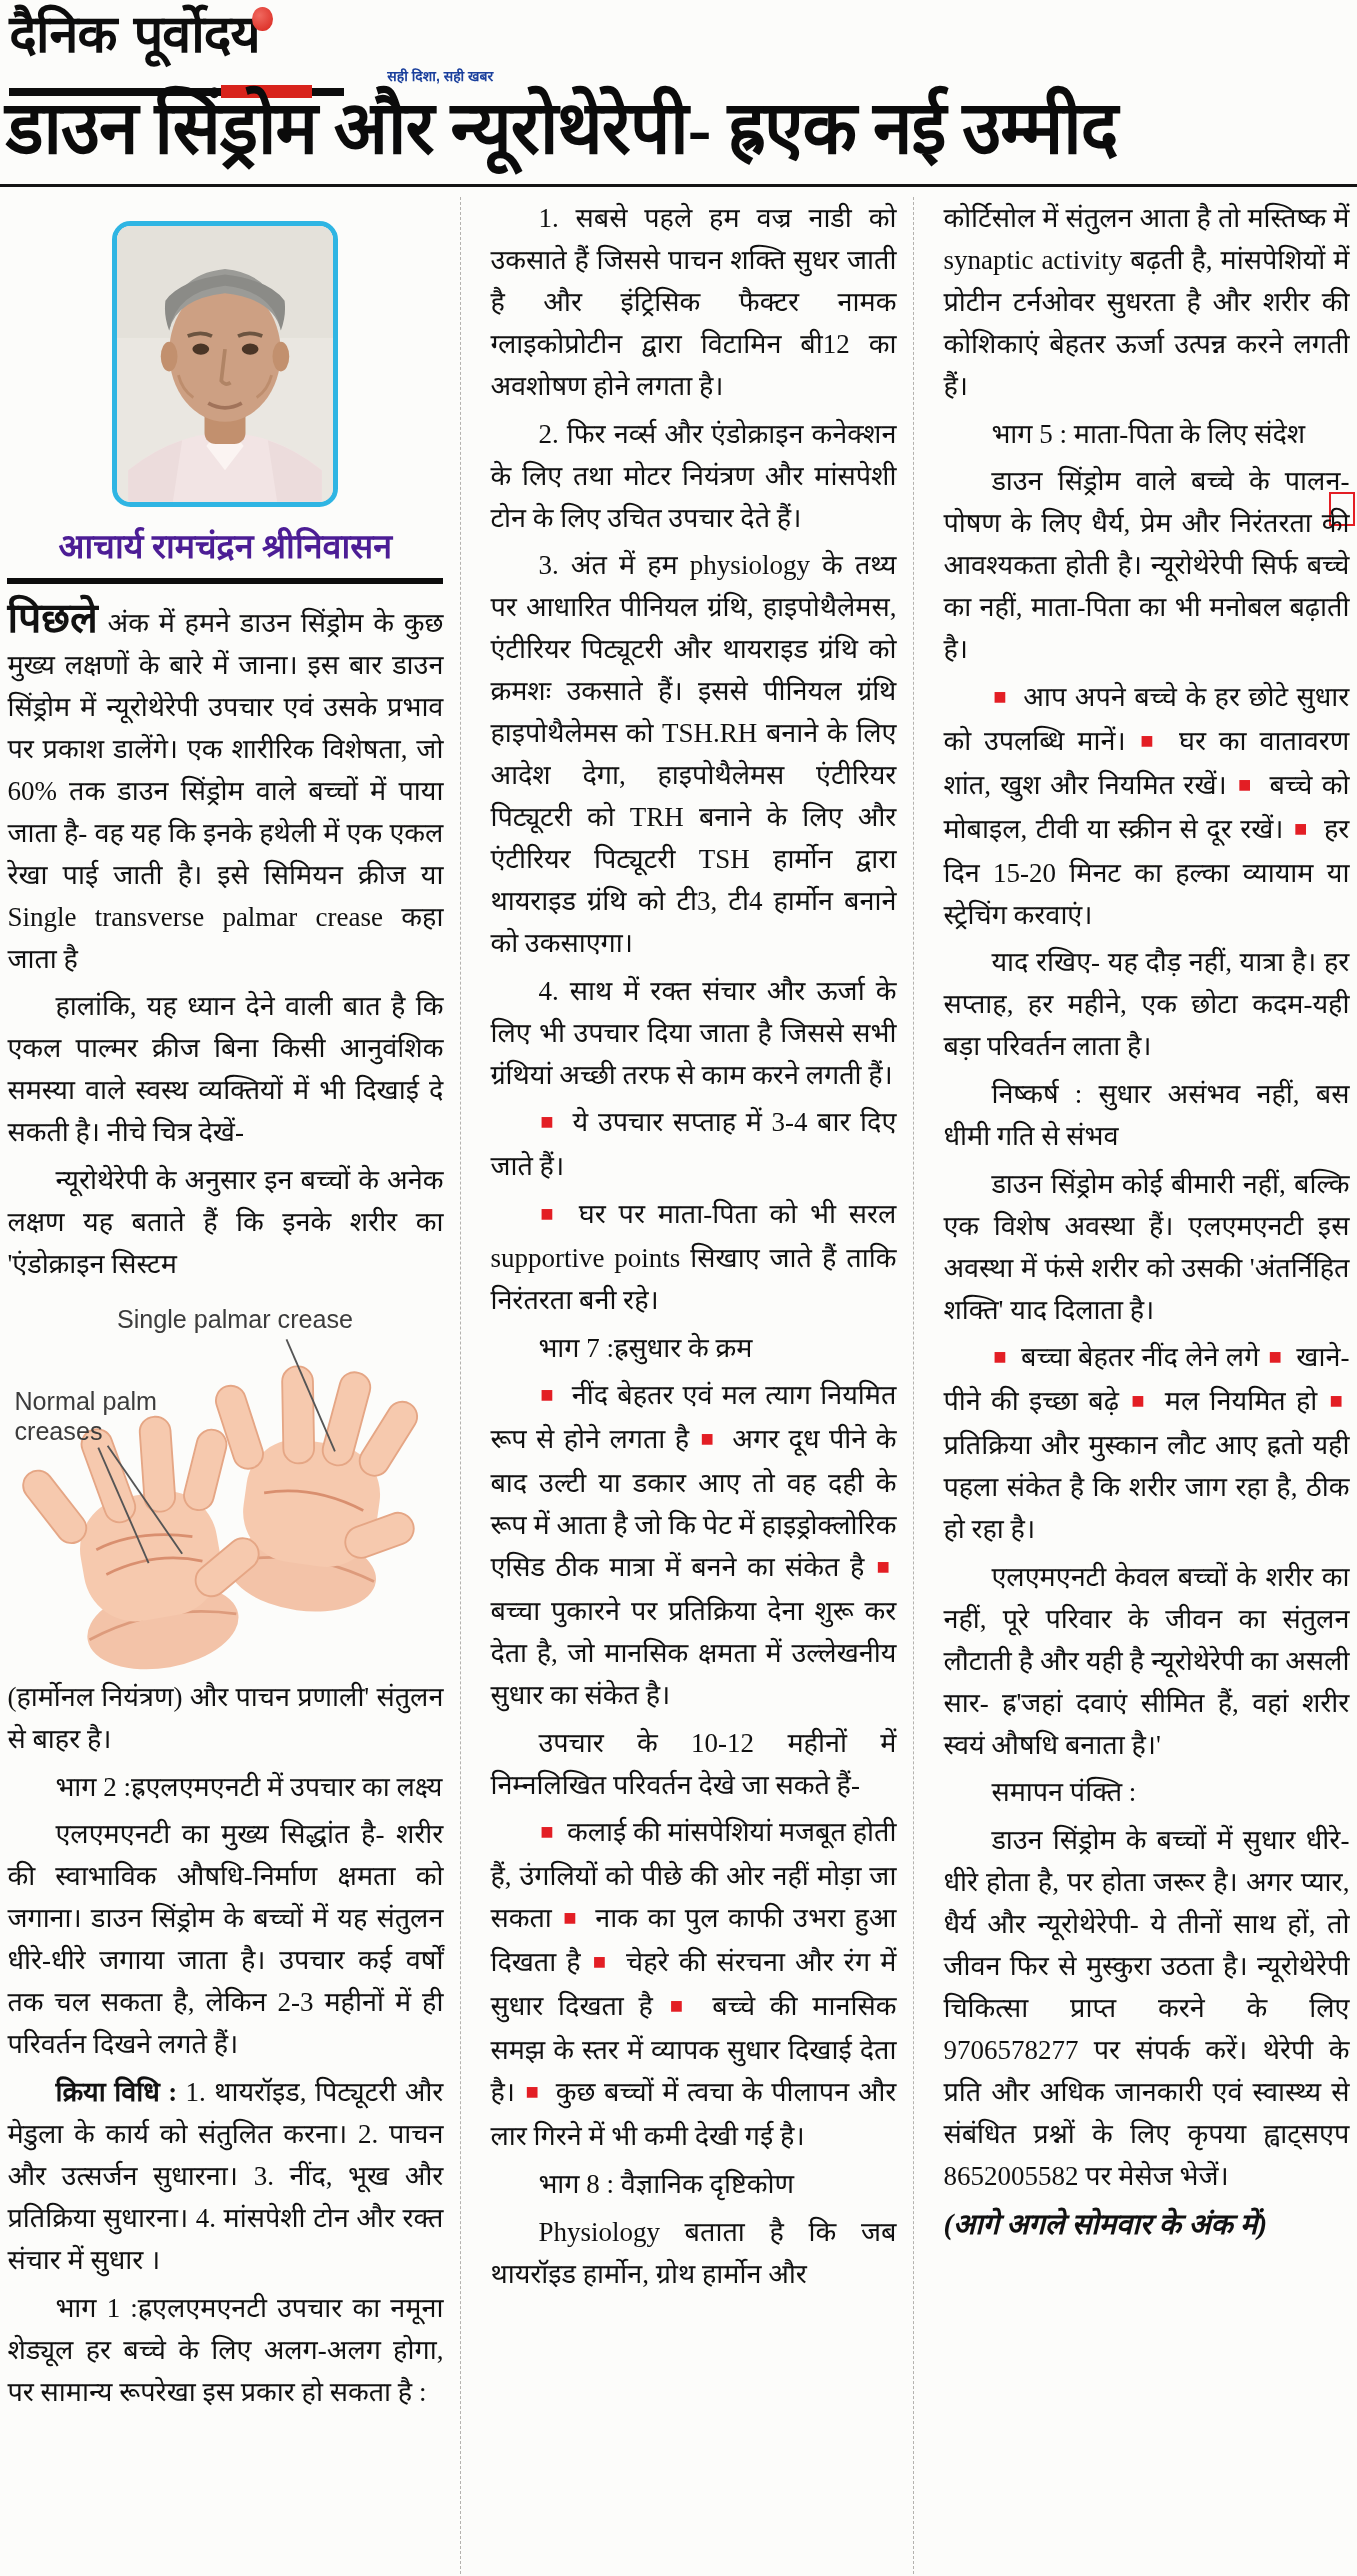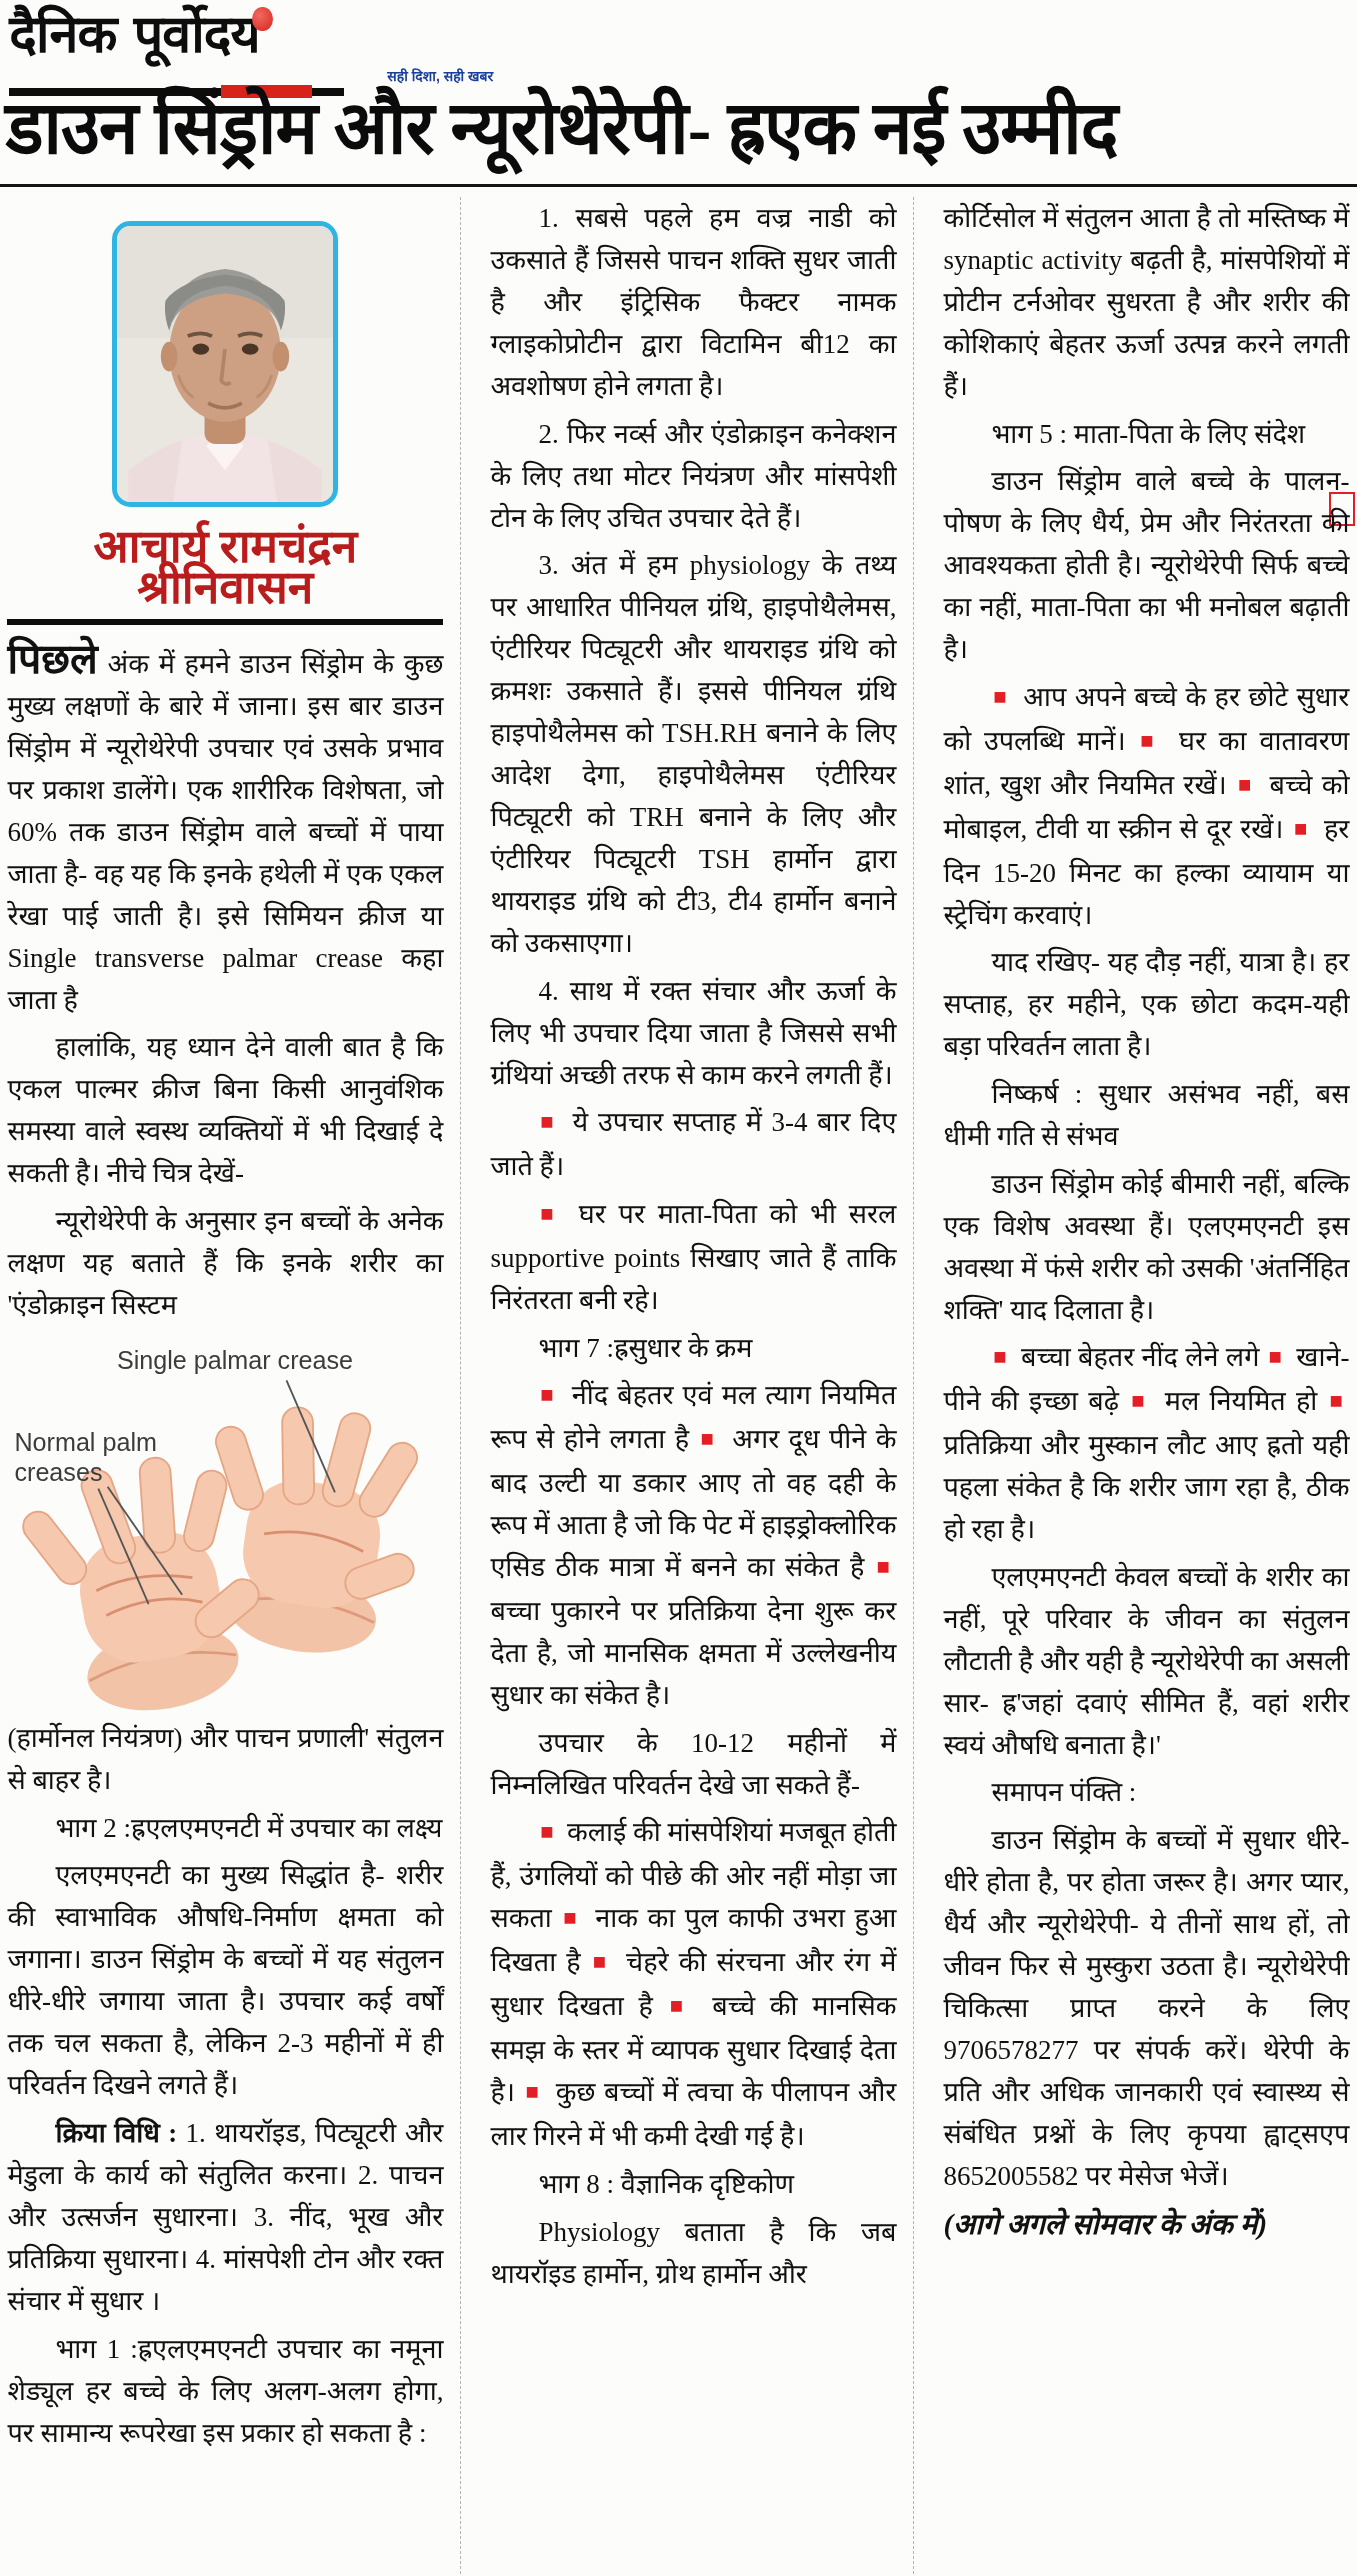--- a/index.html
+++ b/index.html
@@ -52,21 +52,21 @@
   b.inbold{font-weight:bold;}
   .sq{color:#e31e24;font-size:0.82em;padding:0 6.5px 0 1.9px;position:relative;top:-1.9px;}
   
   .photo-wrap{width:100%;text-align:center;margin:24px 0 3.7px 0;}
   .photo-frame{
     display:inline-block;border:5.6px solid #2fb5e3;border-radius:18.6px;
     overflow:hidden;background:#eae7e1;line-height:0;
   }
   .author-name{
     margin-top:15px;text-align:center;
-    font-weight:bold;font-size:46px;line-height:41px;color:#b91c1c;
+    font-weight:bold;font-size:34px;line-height:41px;color:#4c1d95;
   }
   .author-rule{height:5.6px;background:#0d0d0d;margin:11.2px 0 13px 0;}
   
   .hands-fig{width:100%;margin:5.6px 0 3.7px 0;line-height:0;}
   
   .red-box{position:absolute;right:1.9px;top:492px;width:22.3px;height:30px;border:2.8px solid #e31e24;}
 </style>
 </head>
 <body>
 

